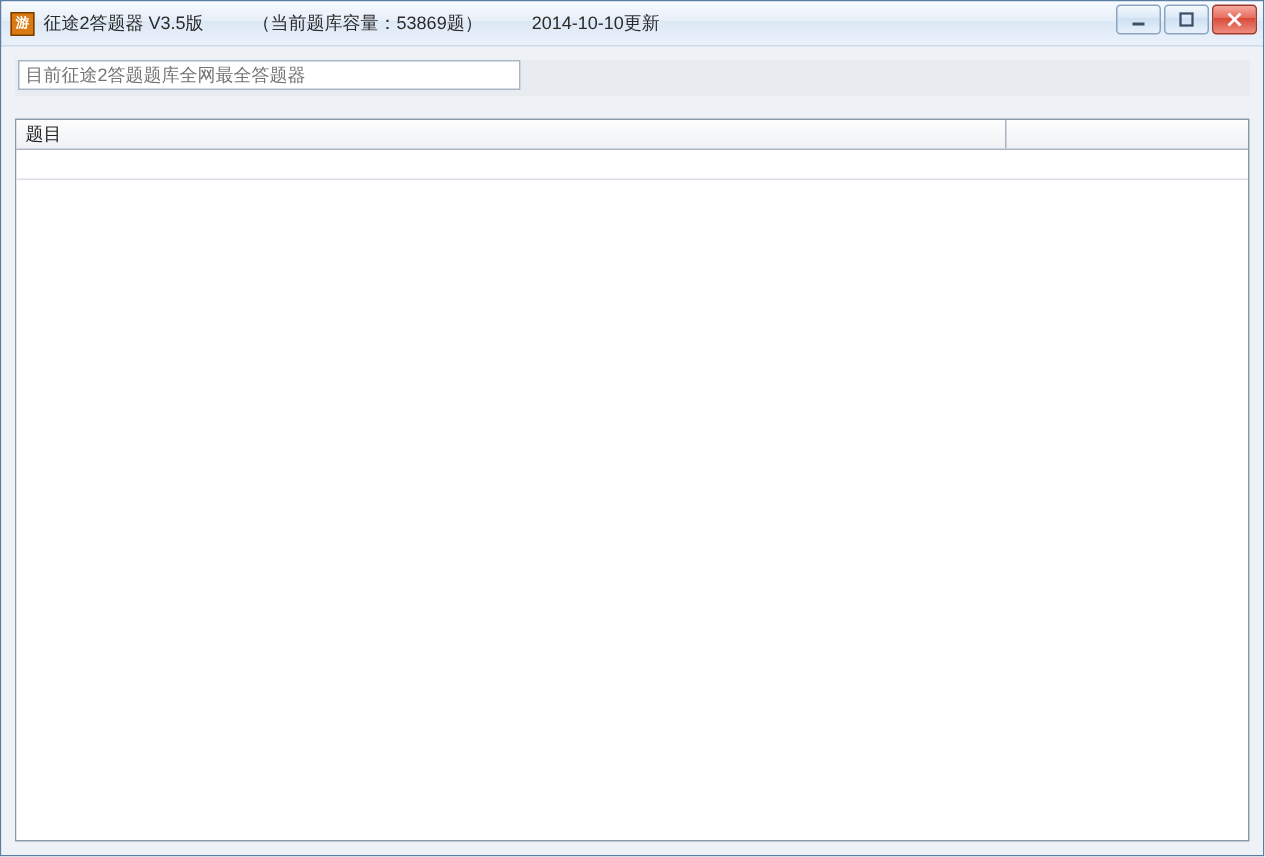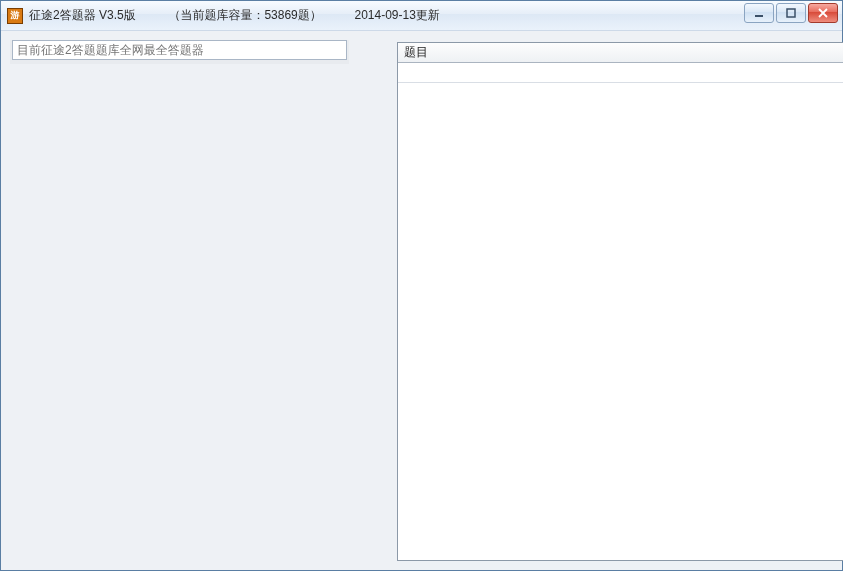--- a/index.html
+++ b/index.html
@@ -45,23 +45,22 @@
   .win-btn.close {
     background: linear-gradient(#f7a9a0, #e76b5c 45%, #d84b3a 46%, #ef8d7e);
     border-color: #a23a2c;
     color: #fff;
   }
   .win-btn svg { display: block; }
   .client {
     flex: 1 1 auto;
     background: #eef1f5;
     padding: 6px;
-    display: flex; flex-direction: row;
+    display: flex; flex-direction: column;
     border: 3px solid #eef1f5;
-    gap: 48px;
   }
   .searchbar {
     height: 24px;
     background: #e8ebef;
     display: flex; align-items: center;
     padding: 2px 2px 6px 2px;
   }
   .search-input {
     width: 335px; height: 20px;
     border: 1px solid #a9b6c6;
@@ -69,21 +68,21 @@
     font-size: 12px;
     color: #999;
     padding: 0 4px;
     outline: none;
   }
   .grid {
     flex: 1 1 auto;
     background: #fff;
     border: 1px solid #8c99a8;
     display: flex; flex-direction: column;
-    margin-top: 2px;
+    margin-top: 15px;
   }
   .grid-header {
     display: flex;
     height: 20px;
     background: linear-gradient(#fdfdfd, #eef1f4);
     border-bottom: 1px solid #aab4c0;
   }
   .gh-cell {
     border-right: 1px solid #aab4c0;
     display: flex; align-items: center;
@@ -114,21 +113,21 @@
 
 <div class="window">
 
   <div class="titlebar">
     <div class="app-icon">游</div>
     <div class="title-text">
       <span>征途2答题器 V3.5版</span>
       <span class="title-gap"></span>
       <span>（当前题库容量：53869题）</span>
       <span class="title-gap"></span>
-      <span>2014-09-13更新</span>
+      <span>2014-10-10更新</span>
     </div>
     <div class="win-controls">
       <div class="win-btn">
         <svg width="10" height="10" viewBox="0 0 10 10">
             <rect x="1" y="7" width="8" height="2" fill="currentColor"></rect>
           </svg>
       </div>
       <div class="win-btn">
         <svg width="10" height="10" viewBox="0 0 10 10">
             <rect x="1" y="1" width="8" height="8" fill="none" stroke="currentColor" stroke-width="1.5"></rect>

